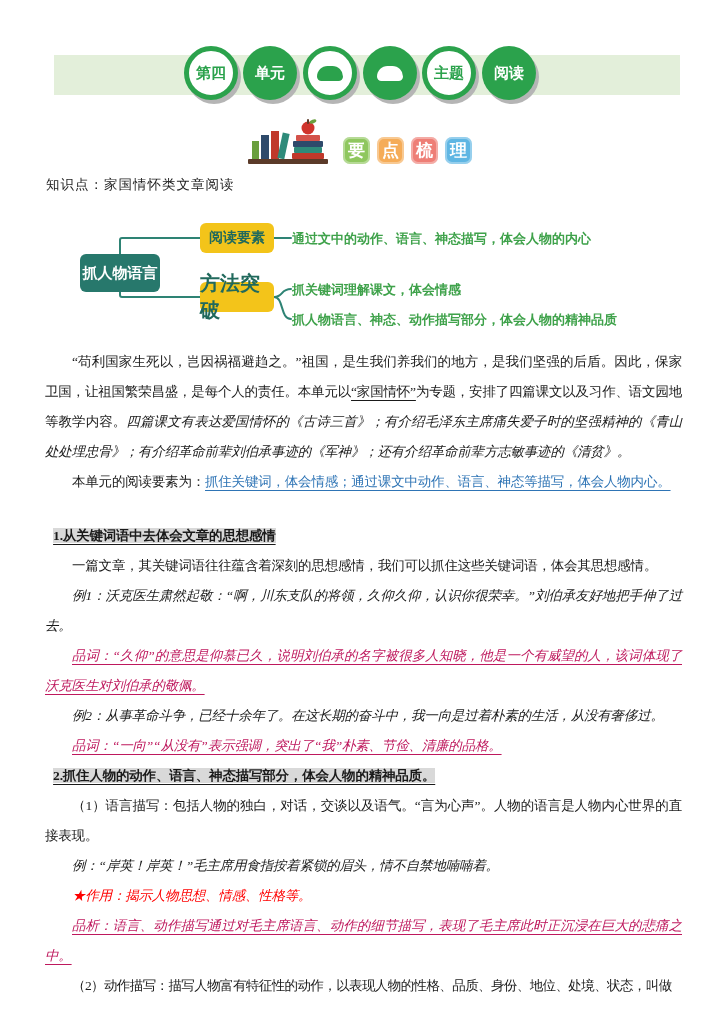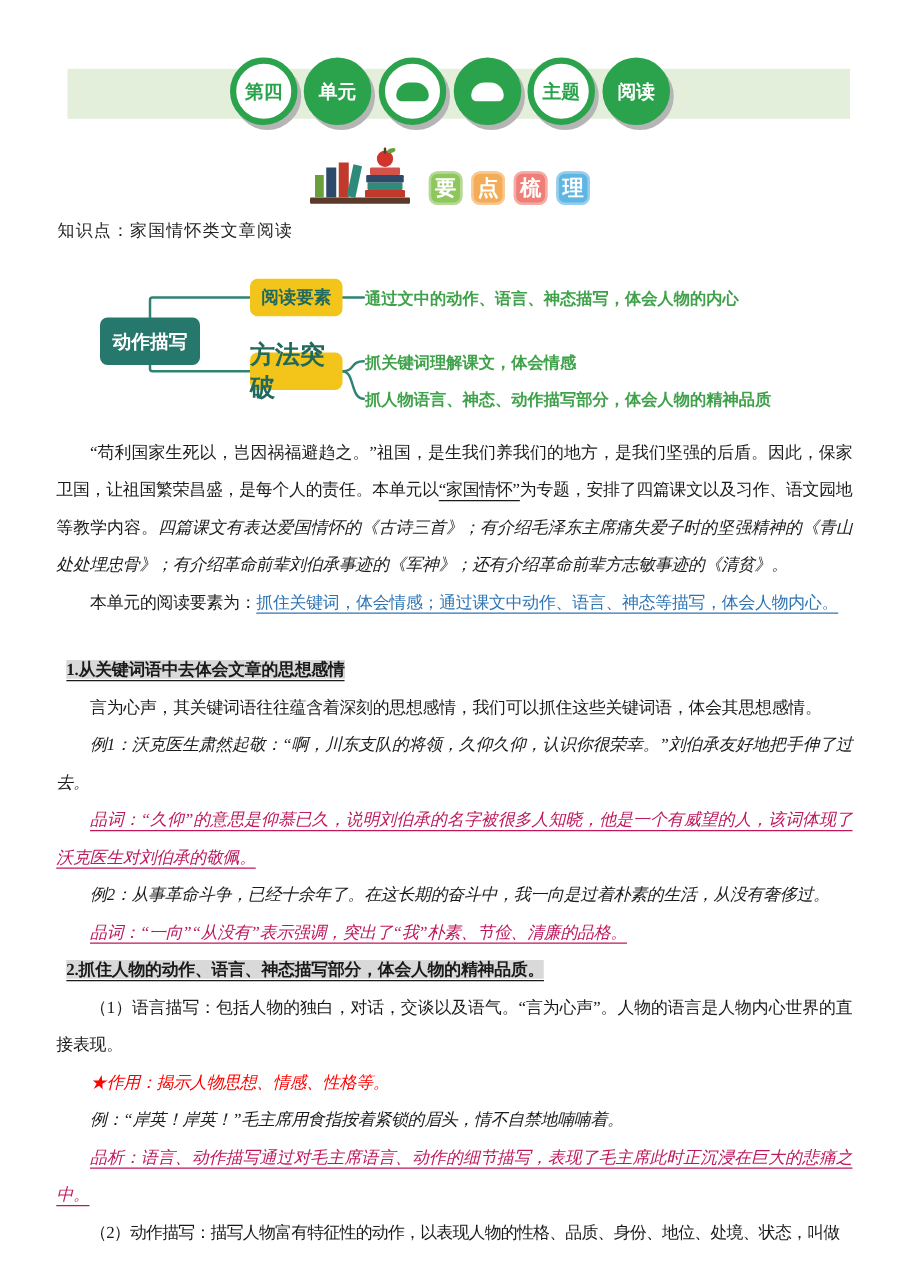--- a/index.html
+++ b/index.html
@@ -112,37 +112,37 @@
 
   <svg class="mindmap-svg" viewBox="0 0 724 360">
     <g fill="none" stroke="#2E8374" stroke-width="2" stroke-linecap="round">
       <path d="M120 254 V240 Q120 238 122 238 H200"></path>
       <path d="M120 292 V295 Q120 297 122 297 H200"></path>
       <path d="M274 238 H291"></path>
       <path d="M274 297 C284 297 280 289 291 289"></path>
       <path d="M274 297 C284 297 280 319 291 319"></path>
     </g>
   </svg>
-  <div class="mm-box mm-root" style="background:#27786C">动作描写</div>
+  <div class="mm-box mm-root" style="background:#27786C">抓人物语言</div>
   <div class="mm-box mm-b0" style="background:#F3C41A;color:#20695C">阅读要素</div>
   <div class="mm-box mm-b1" style="background:#F3C41A;color:#20695C">方法突破</div>
   <div class="mm-item" style="top:230px;color:#3FA24B">通过文中的动作、语言、神态描写，体会人物的内心</div>
   <div class="mm-item" style="top:281px;color:#3FA24B">抓关键词理解课文，体会情感</div>
   <div class="mm-item" style="top:311px;color:#3FA24B">抓人物语言、神态、动作描写部分，体会人物的精神品质</div>
 
   <div class="doc-body" id="doc-body">
       <p><span class="s-normal">“苟利国家生死以，岂因祸福避趋之。”祖国，是生我们养我们的地方，是我们坚强的后盾。因此，保家卫国，让祖国繁荣昌盛，是每个人的责任。本单元以</span><span class="s-u">“家国情怀”</span><span class="s-normal">为专题，安排了四篇课文以及习作、语文园地等教学内容。</span><span class="s-kai">四篇课文有表达爱国情怀的《古诗三首》；有介绍毛泽东主席痛失爱子时的坚强精神的《青山处处埋忠骨》；有介绍革命前辈刘伯承事迹的《军神》；还有介绍革命前辈方志敏事迹的《清贫》。</span></p>
       <p><span class="s-normal">本单元的阅读要素为：</span><span class="s-blue">抓住关键词，体会情感；通过课文中动作、语言、神态等描写，体会人物内心。</span></p>
       <p class="heading heading1"><span class="s-hl">1.从关键词语中去体会文章的思想感情</span></p>
-      <p><span class="s-normal">言为心声，其关键词语往往蕴含着深刻的思想感情，我们可以抓住这些关键词语，体会其思想感情。</span></p>
+      <p><span class="s-normal">一篇文章，其关键词语往往蕴含着深刻的思想感情，我们可以抓住这些关键词语，体会其思想感情。</span></p>
       <p><span class="s-kai">例1：沃克医生肃然起敬：“啊，川东支队的将领，久仰久仰，认识你很荣幸。”刘伯承友好地把手伸了过去。</span></p>
       <p><span class="s-olive">品词：“久仰”的意思是仰慕已久，说明刘伯承的名字被很多人知晓，他是一个有威望的人，该词体现了沃克医生对刘伯承的敬佩。</span></p>
       <p><span class="s-kai">例2：从事革命斗争，已经十余年了。在这长期的奋斗中，我一向是过着朴素的生活，从没有奢侈过。</span></p>
       <p><span class="s-olive">品词：“一向”“从没有”表示强调，突出了“我”朴素、节俭、清廉的品格。</span></p>
       <p class="heading"><span class="s-hl">2.抓住人物的动作、语言、神态描写部分，体会人物的精神品质。</span></p>
       <p><span class="s-normal">（1）语言描写：包括人物的独白，对话，交谈以及语气。“言为心声”。人物的语言是人物内心世界的直接表现。</span></p>
+      <p><span class="s-kai">例：“岸英！岸英！”毛主席用食指按着紧锁的眉头，情不自禁地喃喃着。</span></p>
       <p><span class="s-red">★作用：揭示人物思想、情感、性格等。</span></p>
-      <p><span class="s-kai">例：“岸英！岸英！”毛主席用食指按着紧锁的眉头，情不自禁地喃喃着。</span></p>
       <p><span class="s-olive">品析：语言、动作描写通过对毛主席语言、动作的细节描写，表现了毛主席此时正沉浸在巨大的悲痛之中。</span></p>
       <p class="tight"><span class="s-normal">（2）动作描写：描写人物富有特征性的动作，以表现人物的性格、品质、身份、地位、处境、状态，叫做</span></p>
     </div>
 
 </div>
 
 </body></html>

